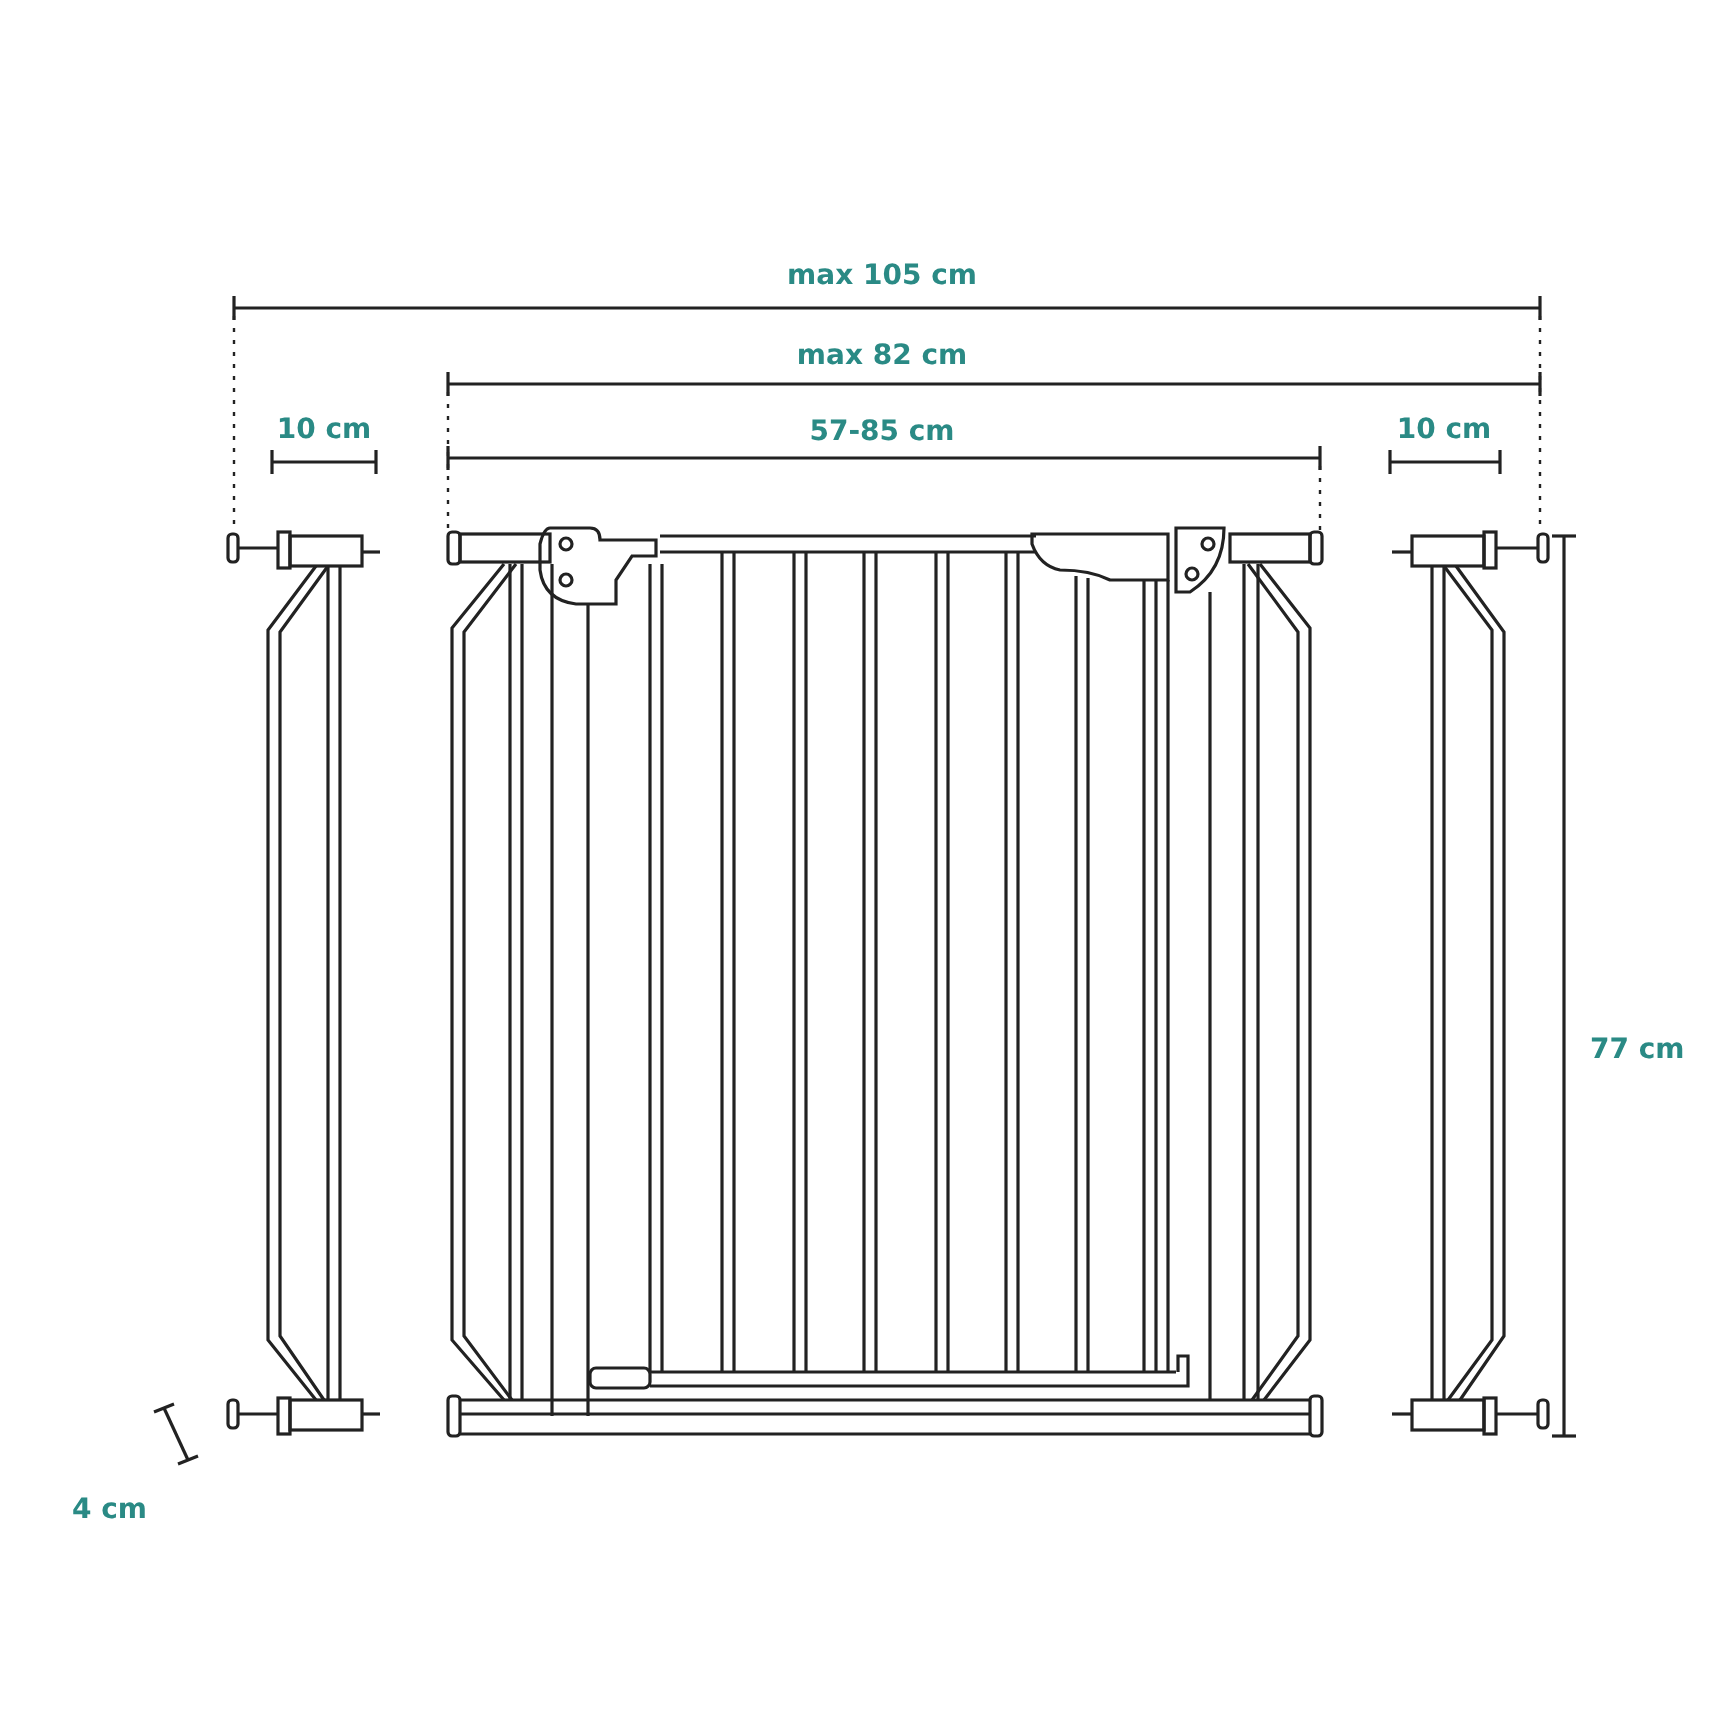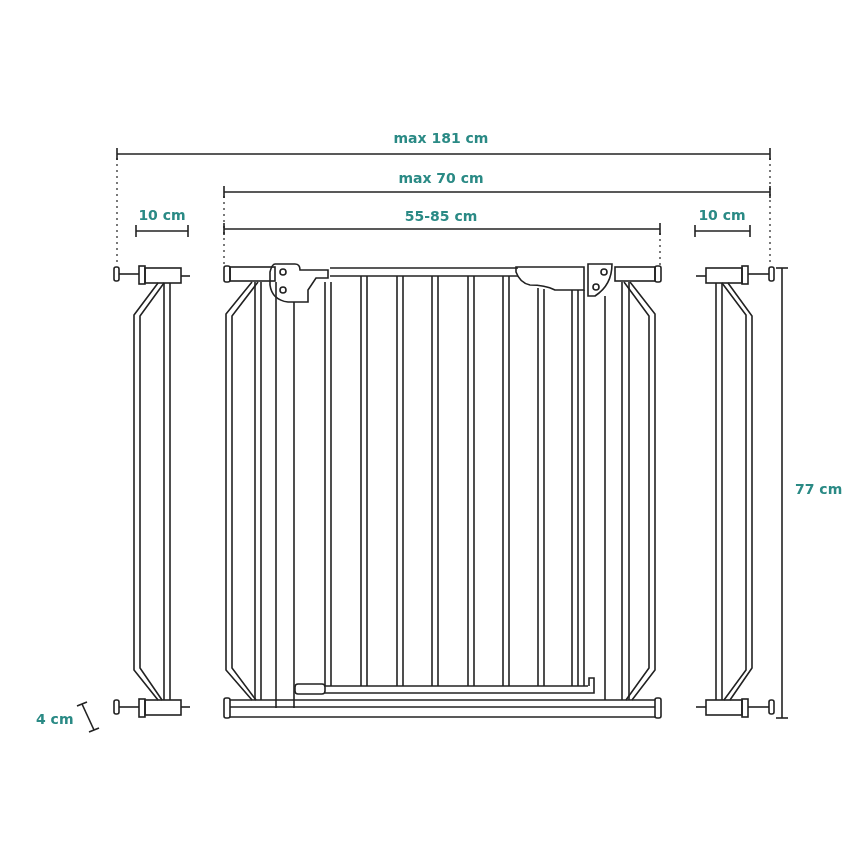--- a/index.html
+++ b/index.html
@@ -1,19 +1,19 @@
 <!DOCTYPE html>
 <html><head>
 <meta charset="utf-8">
 <style>
   html, body { margin: 0; padding: 0; background: #ffffff; }
   body { width: 868px; height: 868px; position: relative; overflow: hidden; font-family: "DejaVu Sans", sans-serif; }
   svg { position: absolute; left: 0; top: 0; }
   .dim-label { position: absolute; color: #2a8a85; font-weight: bold; font-size: 14px; white-space: nowrap; transform: translateX(-50%); }
-  .dim-label.left { transform: none; }
+  .dim-label.left { transform: none; margin-top: 36px; }
 </style>
 </head>
 <body>
 
 <svg width="868" height="868" viewBox="0 0 868 868">
   <g fill="none" stroke="#222" stroke-width="1.6">
 
     <g>
       <line x1="117" y1="154" x2="770" y2="154"></line>
       <line x1="117" y1="148" x2="117" y2="160"></line>
@@ -152,19 +152,19 @@
 
       <rect x="224" y="698" width="6" height="20" rx="2"></rect>
       <line x1="230" y1="700" x2="655" y2="700"></line>
       <line x1="230" y1="707" x2="655" y2="707"></line>
       <line x1="230" y1="717" x2="655" y2="717"></line>
       <rect x="655" y="698" width="6" height="20" rx="2"></rect>
     </g>
   </g>
 </svg>
 
-<div class="dim-label" style="left:441px; top:130px;">max 181 cm</div>
-<div class="dim-label" style="left:441px; top:170px;">max 70 cm</div>
-<div class="dim-label" style="left:441px; top:208px;">55-85 cm</div>
+<div class="dim-label" style="left:441px; top:130px;">max 105 cm</div>
+<div class="dim-label" style="left:441px; top:170px;">max 82 cm</div>
+<div class="dim-label" style="left:441px; top:208px;">57-85 cm</div>
 <div class="dim-label" style="left:162px; top:207px;">10 cm</div>
 <div class="dim-label" style="left:722px; top:207px;">10 cm</div>
 <div class="dim-label left" style="left:795px; top:481px;">77 cm</div>
 <div class="dim-label left" style="left:36px; top:711px;">4 cm</div>
 
 </body></html>

